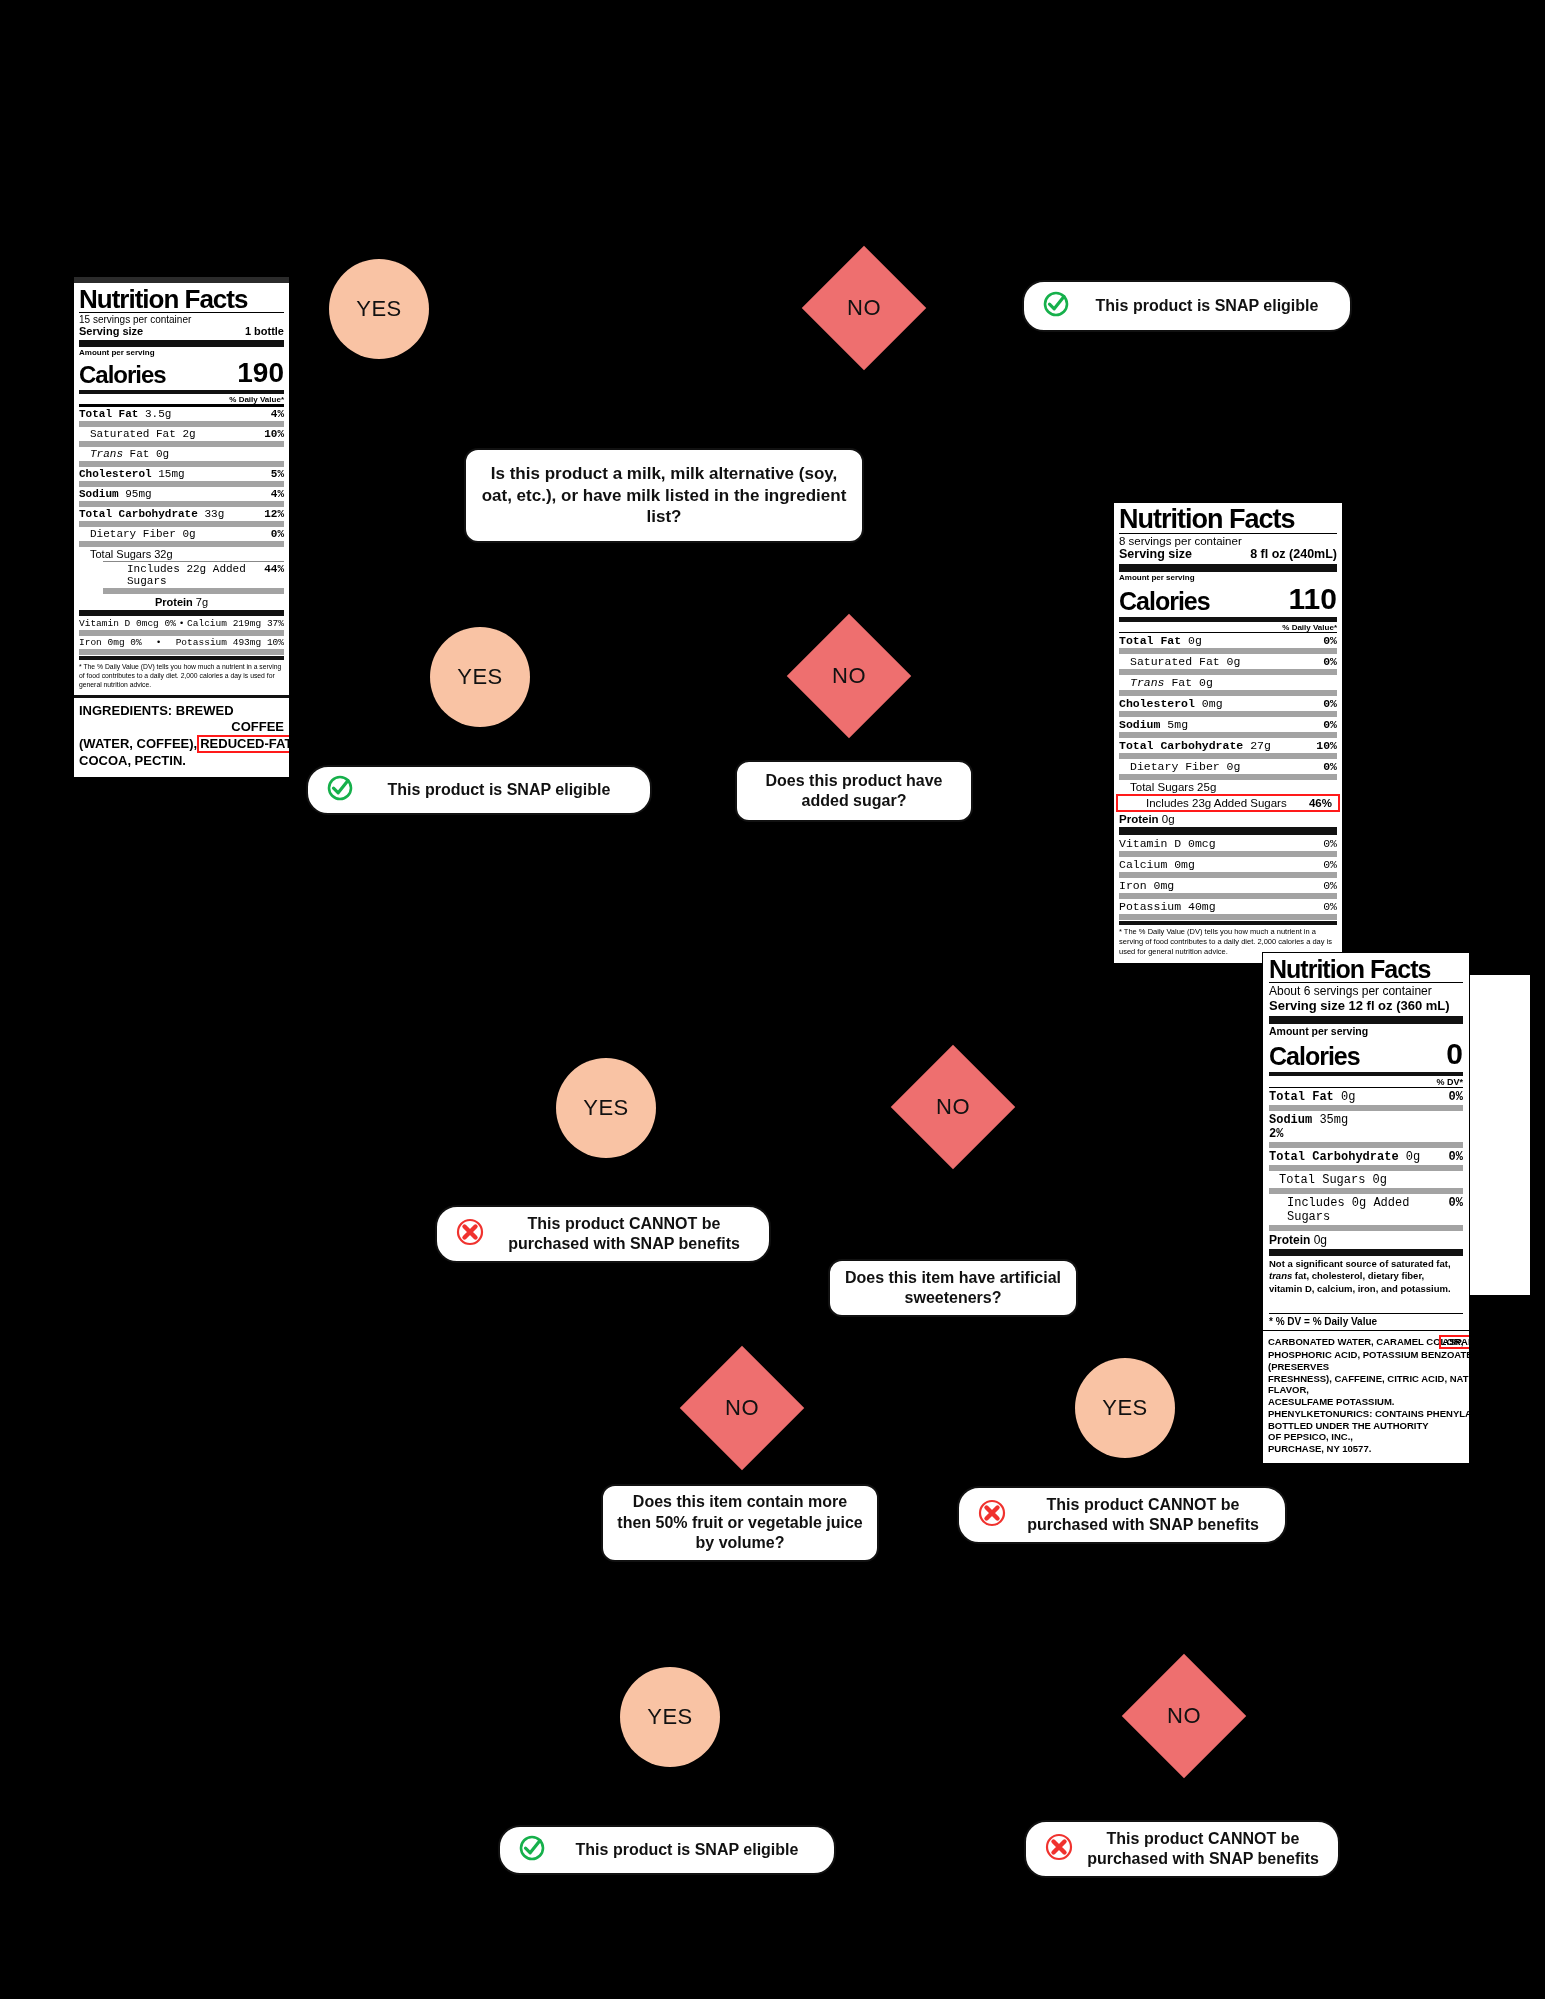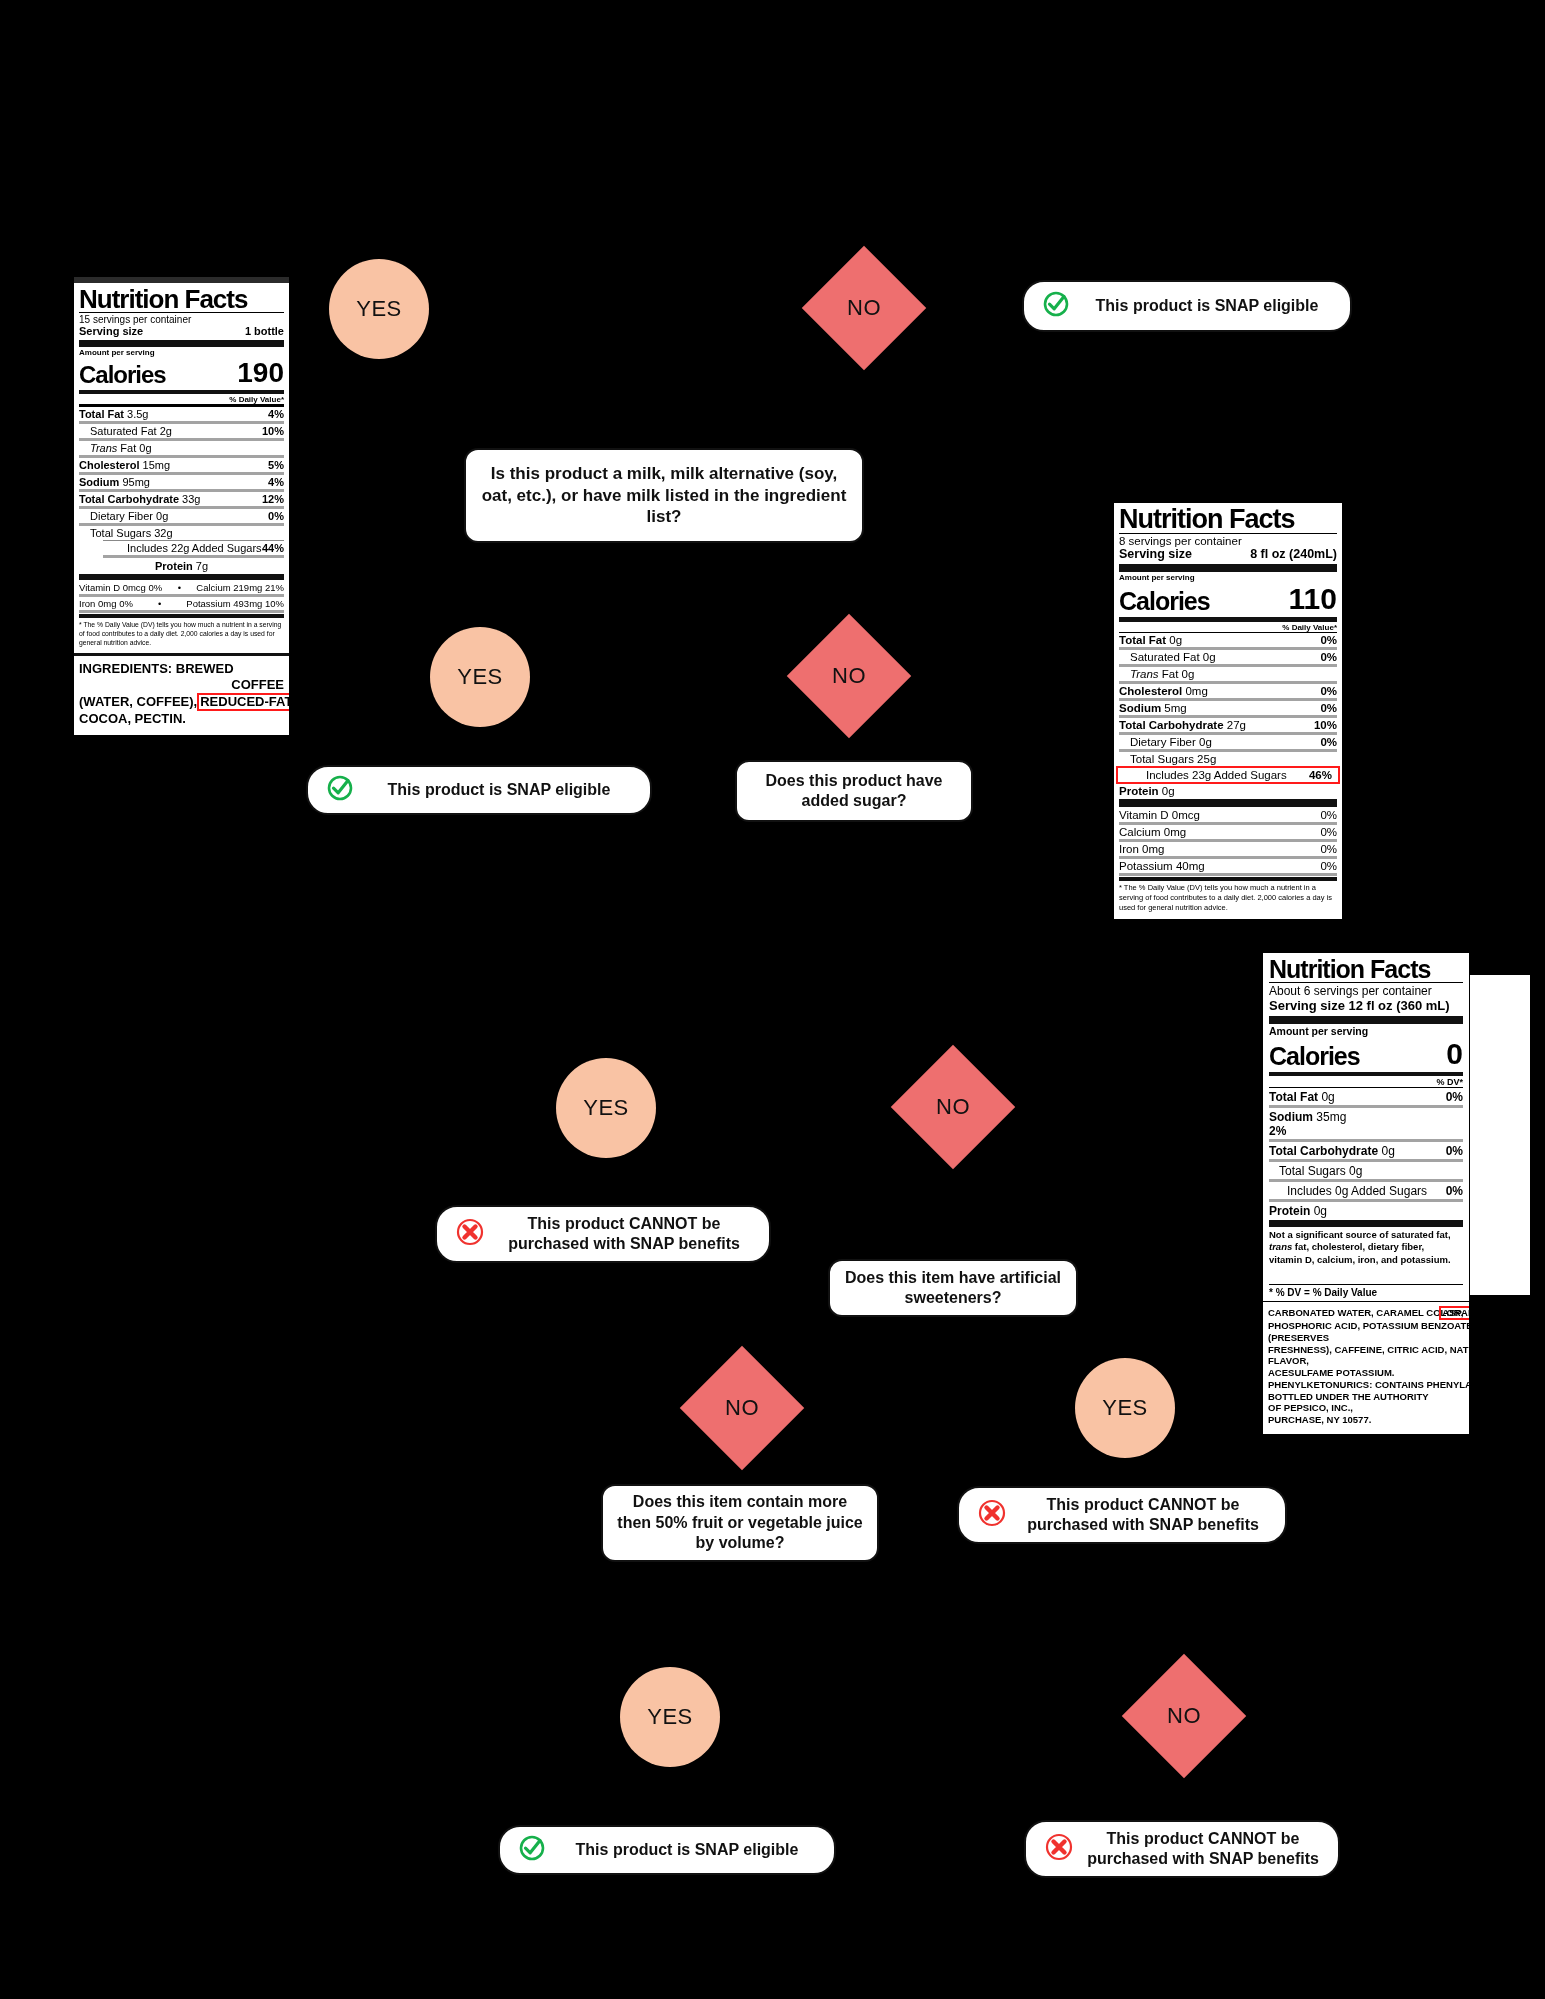--- a/index.html
+++ b/index.html
@@ -53,21 +53,21 @@
     font-family:"Liberation Sans", sans-serif;
     border:1px solid #000;
     overflow:hidden;
   }
   .nf .pad { padding:3px 5px 4px 5px; }
   .nf .title {
     font-weight:bold; letter-spacing:-1px; line-height:1;
   }
   .rule-thin { border-bottom:1px solid #000; }
   .rule-med  { border-bottom:3px solid #000; }
-  .rule-hair { border-bottom:3px solid #a3a3a3; }
+  .rule-hair { border-bottom:6px solid #a3a3a3;font-family:Liberation Mono, monospace; }
   .row { display:flex; justify-content:space-between; align-items:baseline; }
   .b { font-weight:bold; }
   .hl {
     border:2px solid #FF1A1A; display:inline-block;
     padding:0 1px; line-height:1.05;
   }
   .hlrow { border:2px solid #FF1A1A; }
 
   
   #label1 { left:73px; top:276px; width:217px; }
@@ -289,21 +289,21 @@
       </div>
     <div class="row line" style="padding:2px 0 1px 0;justify-content:center;">
       <span><b>Protein</b> 7g</span>
       </div>
   </div>
   <div style="height:6px; background:#111; margin:1px 5px 0 5px;"></div>
   <div class="pad" style="padding-top:1px; padding-bottom:0;">
     <div class="row sm rule-hair" style="padding:1px 0; font-size:9.5px;">
       <span>Vitamin D 0mcg 0%</span>
         <span>•</span>
-        <span>Calcium 219mg 21%</span>
+        <span>Calcium 219mg 37%</span>
       </div>
     <div class="row sm rule-hair" style="padding:1px 0; font-size:9.5px;">
       <span>Iron 0mg 0%</span>
         <span>•</span>
         <span>Potassium 493mg 10%</span>
       </div>
   </div>
   <div style="height:4px; background:#111; margin:1px 5px 0 5px;"></div>
   <div class="pad" style="padding-top:2px;">
     <div style="font-size:6.8px; line-height:1.35;">* The % Daily Value (DV) tells you how much a nutrient in a serving of food contributes to a daily diet. 2,000 calories a day is used for general nutrition advice.</div>

